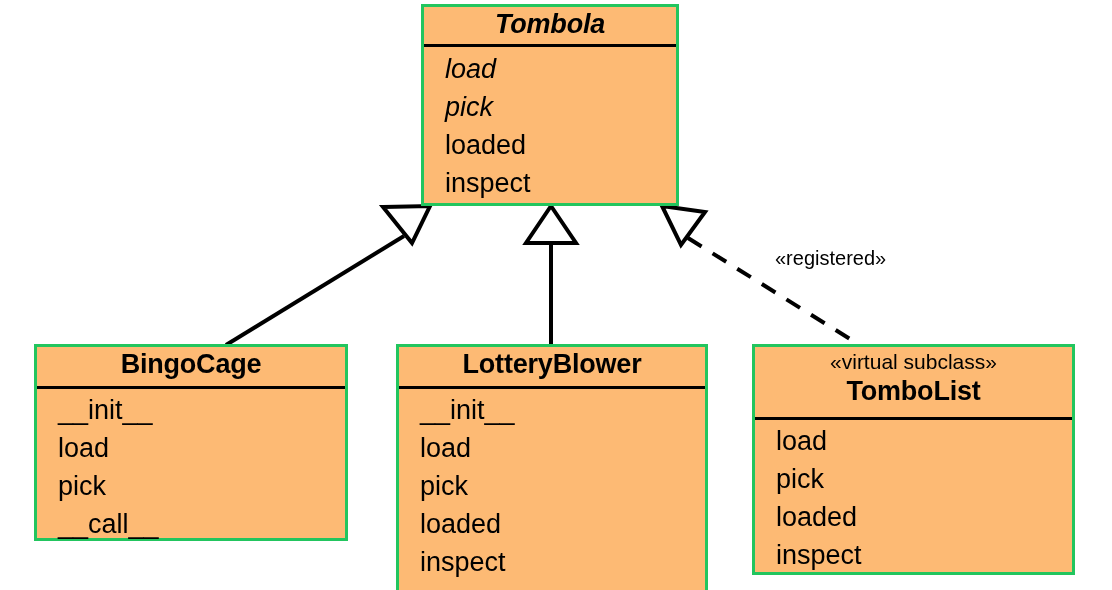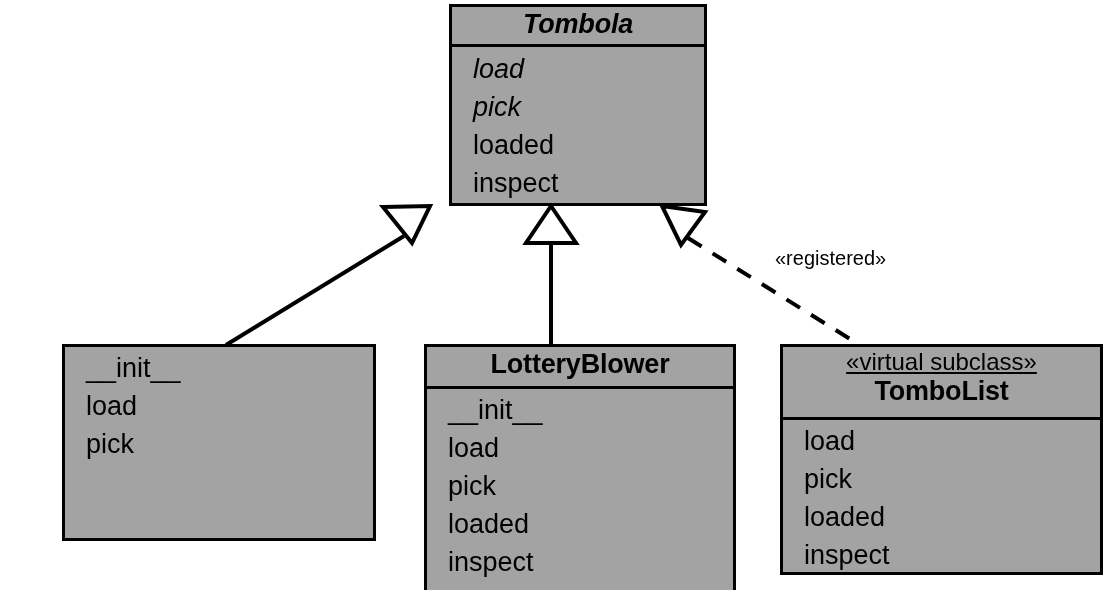--- a/index.html
+++ b/index.html
@@ -29,23 +29,22 @@
     left: 0;
     top: 0;
     width: 1112px;
     height: 590px;
     pointer-events: none;
   }
 
   .uml-class {
     position: absolute;
     box-sizing: border-box;
-    border: 3px solid #000000;
-    background: #a3a3a3;
-    margin-left: 28px;
+    border: 3px solid #22c55e;
+    background: #fdba74;
   }
 
   .uml-header {
     box-sizing: border-box;
     border-bottom: 3px solid #000;
     text-align: center;
     padding: 1px 6px 3px 6px;
   }
 
   .uml-name {
@@ -54,25 +53,24 @@
     line-height: 33px;
     letter-spacing: -0.2px;
     white-space: nowrap;
   }
 
   .uml-name.abstract {
     font-style: italic;
   }
 
   .uml-stereotype {
-    font-size: 24px;
+    font-size: 21px;
     line-height: 26px;
     font-weight: normal;
     white-space: nowrap;
-    text-decoration: underline;
   }
 
   .uml-members {
     padding: 2px 0 2px 21px;
   }
 
   .uml-member {
     font-size: 27px;
     line-height: 38px;
     white-space: nowrap;
@@ -160,24 +158,28 @@
     </div>
     <div class="uml-members">
       <div class="uml-member abstract">load</div>
       <div class="uml-member abstract">pick</div>
       <div class="uml-member">loaded</div>
       <div class="uml-member">inspect</div>
     </div>
   </div>
 
   <div class="uml-class" id="class-bingocage">
+    <div class="uml-header">
+      <div class="uml-name">BingoCage</div>
+    </div>
     <div class="uml-members">
       <div class="uml-member">__init__</div>
       <div class="uml-member">load</div>
       <div class="uml-member">pick</div>
+      <div class="uml-member">__call__</div>
     </div>
   </div>
 
   <div class="uml-class" id="class-lotteryblower">
     <div class="uml-header">
       <div class="uml-name">LotteryBlower</div>
     </div>
     <div class="uml-members">
       <div class="uml-member">__init__</div>
       <div class="uml-member">load</div>

